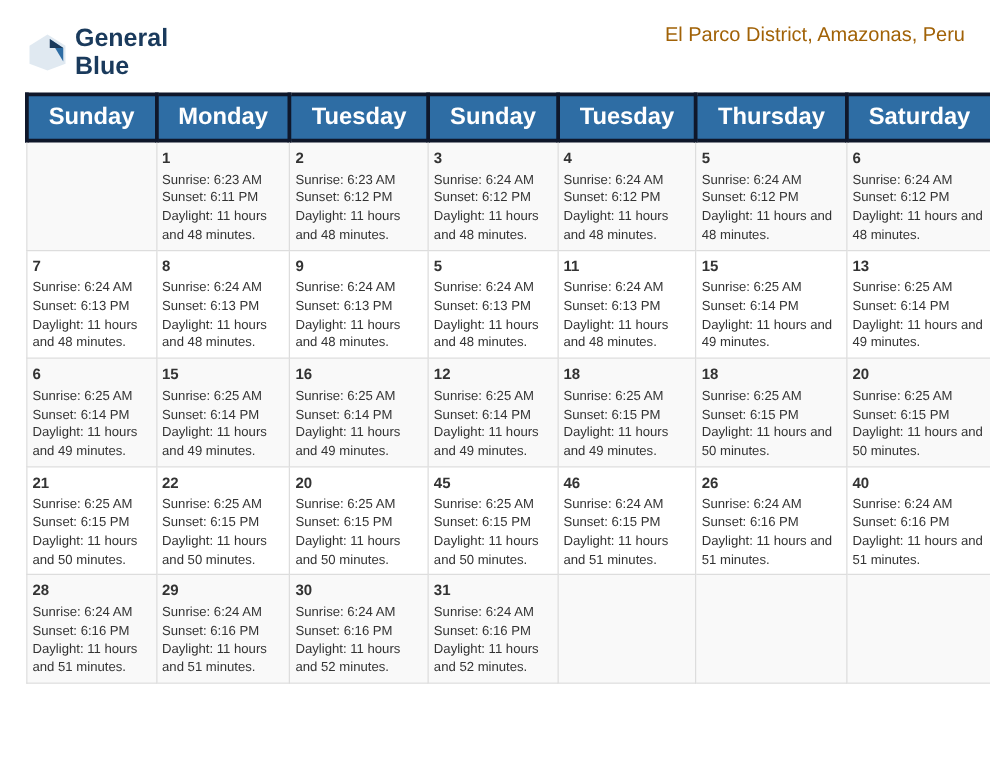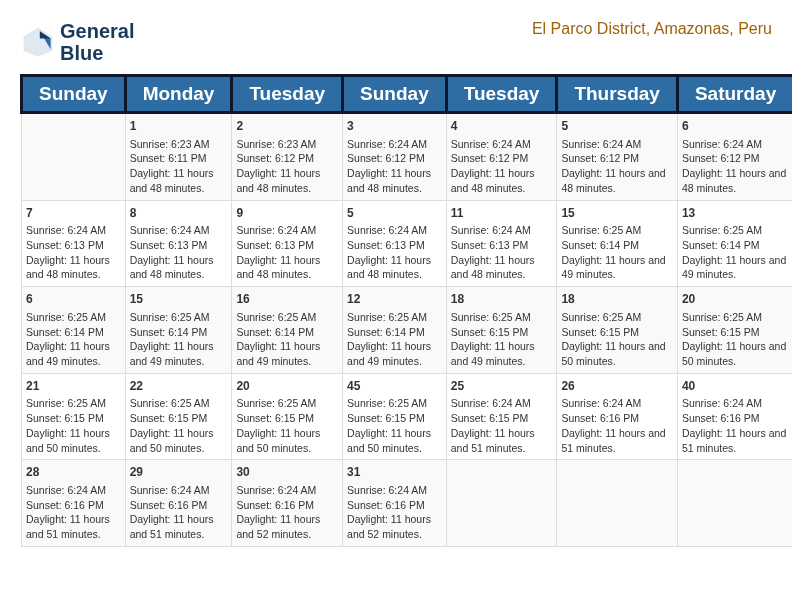--- a/index.html
+++ b/index.html
@@ -143,21 +143,21 @@
         <td><span class="day-number">12</span>Sunrise: 6:25 AM<br>Sunset: 6:14 PM<br>Daylight: 11 hours and 49 minutes.</td>
         <td><span class="day-number">18</span>Sunrise: 6:25 AM<br>Sunset: 6:15 PM<br>Daylight: 11 hours and 49 minutes.</td>
         <td><span class="day-number">18</span>Sunrise: 6:25 AM<br>Sunset: 6:15 PM<br>Daylight: 11 hours and 50 minutes.</td>
         <td><span class="day-number">20</span>Sunrise: 6:25 AM<br>Sunset: 6:15 PM<br>Daylight: 11 hours and 50 minutes.</td>
       </tr>
       <tr>
         <td><span class="day-number">21</span>Sunrise: 6:25 AM<br>Sunset: 6:15 PM<br>Daylight: 11 hours and 50 minutes.</td>
         <td><span class="day-number">22</span>Sunrise: 6:25 AM<br>Sunset: 6:15 PM<br>Daylight: 11 hours and 50 minutes.</td>
         <td><span class="day-number">20</span>Sunrise: 6:25 AM<br>Sunset: 6:15 PM<br>Daylight: 11 hours and 50 minutes.</td>
         <td><span class="day-number">45</span>Sunrise: 6:25 AM<br>Sunset: 6:15 PM<br>Daylight: 11 hours and 50 minutes.</td>
-        <td><span class="day-number">25</span>Sunrise: 6:24 AM<br>Sunset: 6:15 PM<br>Daylight: 11 hours and 51 minutes.</td>
+        <td><span class="day-number">46</span>Sunrise: 6:24 AM<br>Sunset: 6:15 PM<br>Daylight: 11 hours and 51 minutes.</td>
         <td><span class="day-number">26</span>Sunrise: 6:24 AM<br>Sunset: 6:16 PM<br>Daylight: 11 hours and 51 minutes.</td>
         <td><span class="day-number">40</span>Sunrise: 6:24 AM<br>Sunset: 6:16 PM<br>Daylight: 11 hours and 51 minutes.</td>
       </tr>
       <tr>
         <td><span class="day-number">28</span>Sunrise: 6:24 AM<br>Sunset: 6:16 PM<br>Daylight: 11 hours and 51 minutes.</td>
         <td><span class="day-number">29</span>Sunrise: 6:24 AM<br>Sunset: 6:16 PM<br>Daylight: 11 hours and 51 minutes.</td>
         <td><span class="day-number">30</span>Sunrise: 6:24 AM<br>Sunset: 6:16 PM<br>Daylight: 11 hours and 52 minutes.</td>
         <td><span class="day-number">31</span>Sunrise: 6:24 AM<br>Sunset: 6:16 PM<br>Daylight: 11 hours and 52 minutes.</td>
         <td class="empty-cell"></td>
         <td class="empty-cell"></td>

